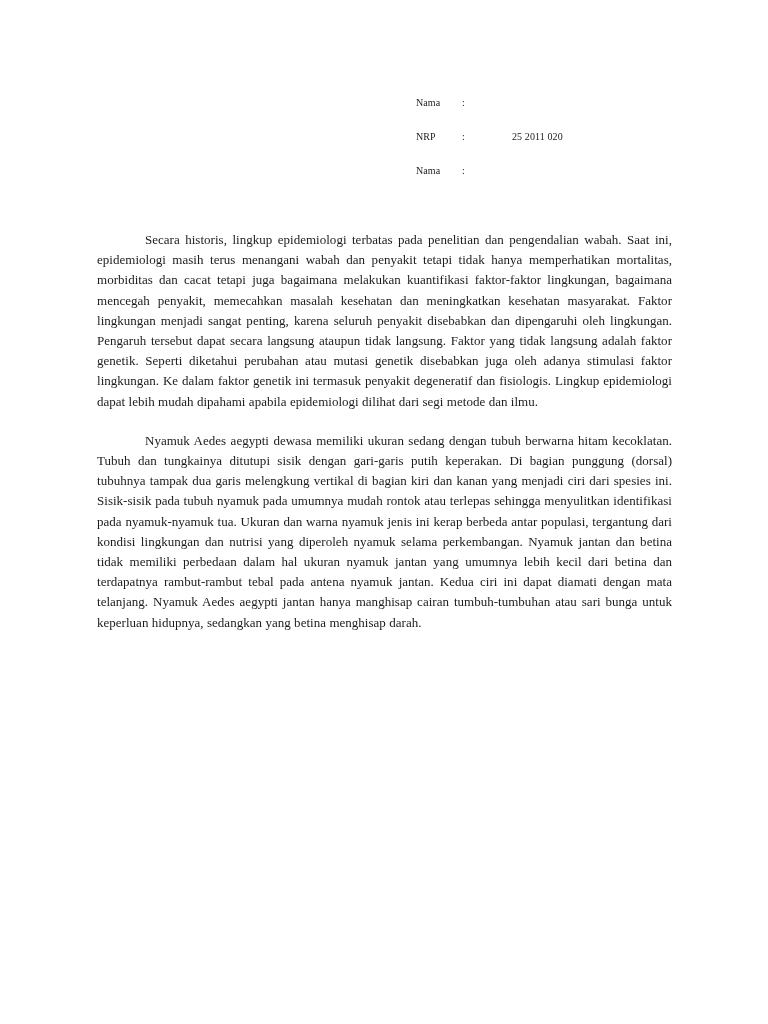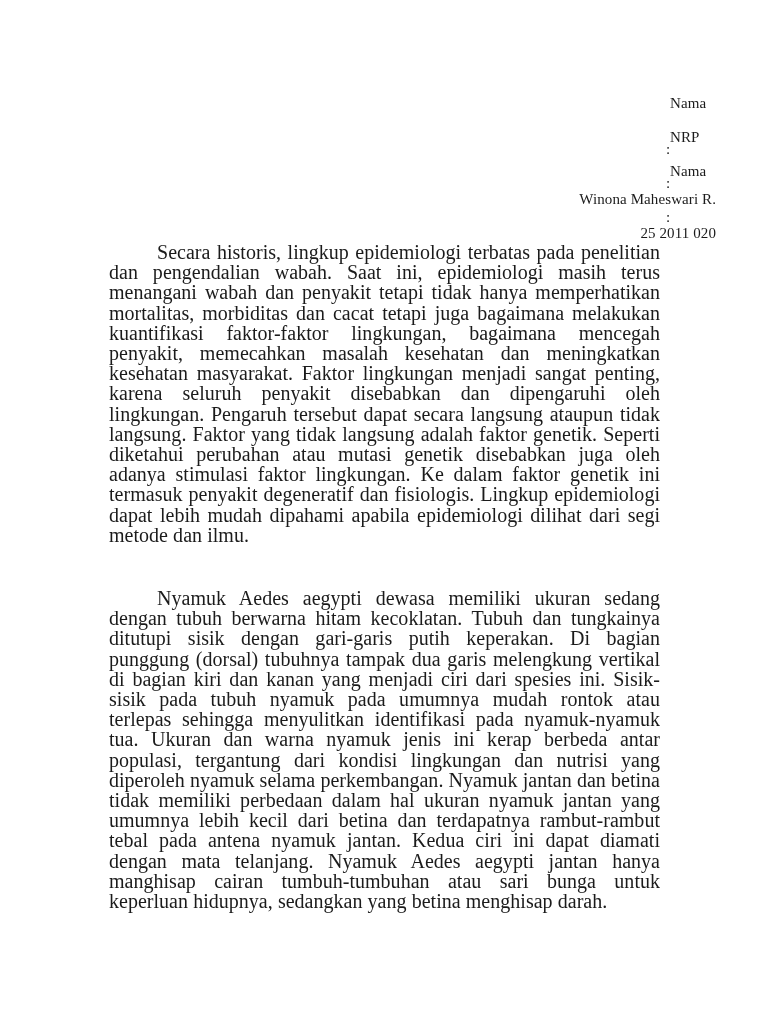--- a/index.html
+++ b/index.html
@@ -28,26 +28,25 @@
 
   
   .identity-block {
     position: absolute;
     left: 416px;
     top: 86px;
     width: 300px;
   }
   .identity-row {
     display: flex;
-    align-items: flex-end;
+    align-items: center;
     height: 34px;
-    font-size: 15px;
+    font-size: 10px;
     line-height: 34px;
     letter-spacing: 0.1px;
-    flex-direction: column;
   }
   .identity-label {
     width: 46px;
     flex: 0 0 46px;
     white-space: nowrap;
   }
   .identity-colon {
     width: 50px;
     flex: 0 0 50px;
   }
@@ -66,46 +65,45 @@
 
   .section-heading {
     font-size: 14.3px;
     font-weight: bold;
     line-height: 20.2px;
     margin: 0 0 9px 0;
     letter-spacing: 0.05px;
   }
 
   .body-paragraph {
-    font-size: 20px;
+    font-size: 13px;
     line-height: 20.2px;
     text-align: justify;
     text-justify: inter-word;
     text-indent: 48px;
-    margin: 16px;
+    margin: 4px;
     letter-spacing: 0.02px;
     word-spacing: 0.1px;
     hyphens: none;
   }
 
   .gap-between-blocks {
     height: 11px;
   }
 </style>
 </head>
 <body>
 
 <div class="page">
 
   <div class="identity-block">
 
     <div class="identity-row">
       <span class="identity-label">Nama</span>
       <span class="identity-colon">:</span>
-      <span class="identity-value">Winona Maheswari R.</span>
     </div>
 
     <div class="identity-row">
       <span class="identity-label">NRP</span>
       <span class="identity-colon">:</span>
       <span class="identity-value">25 2011 020</span>
     </div>
 
     <div class="identity-row">
       <span class="identity-label">Nama</span>

